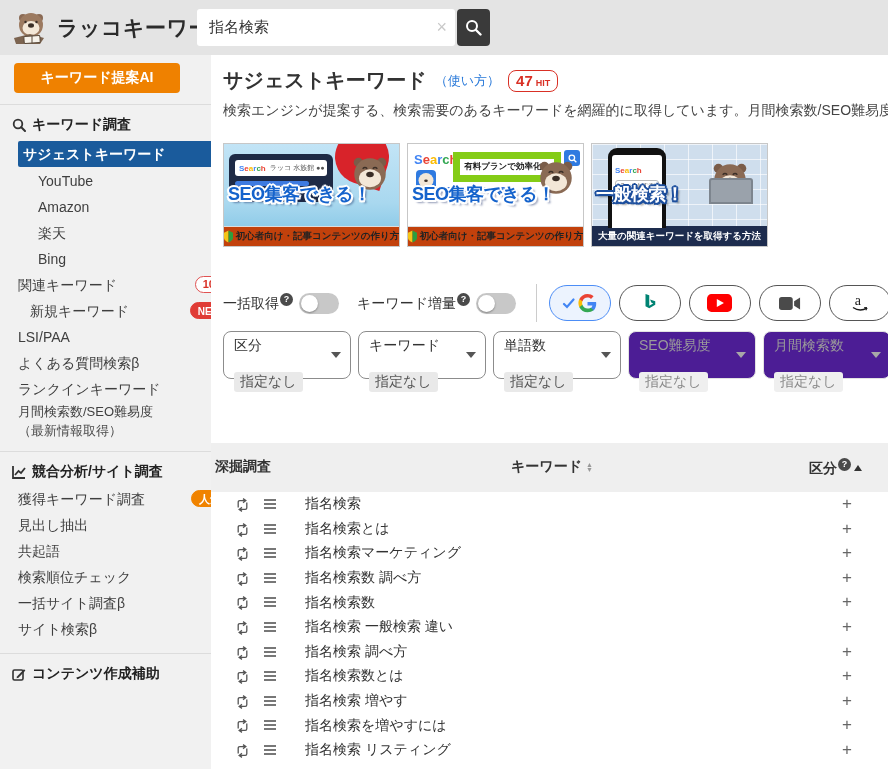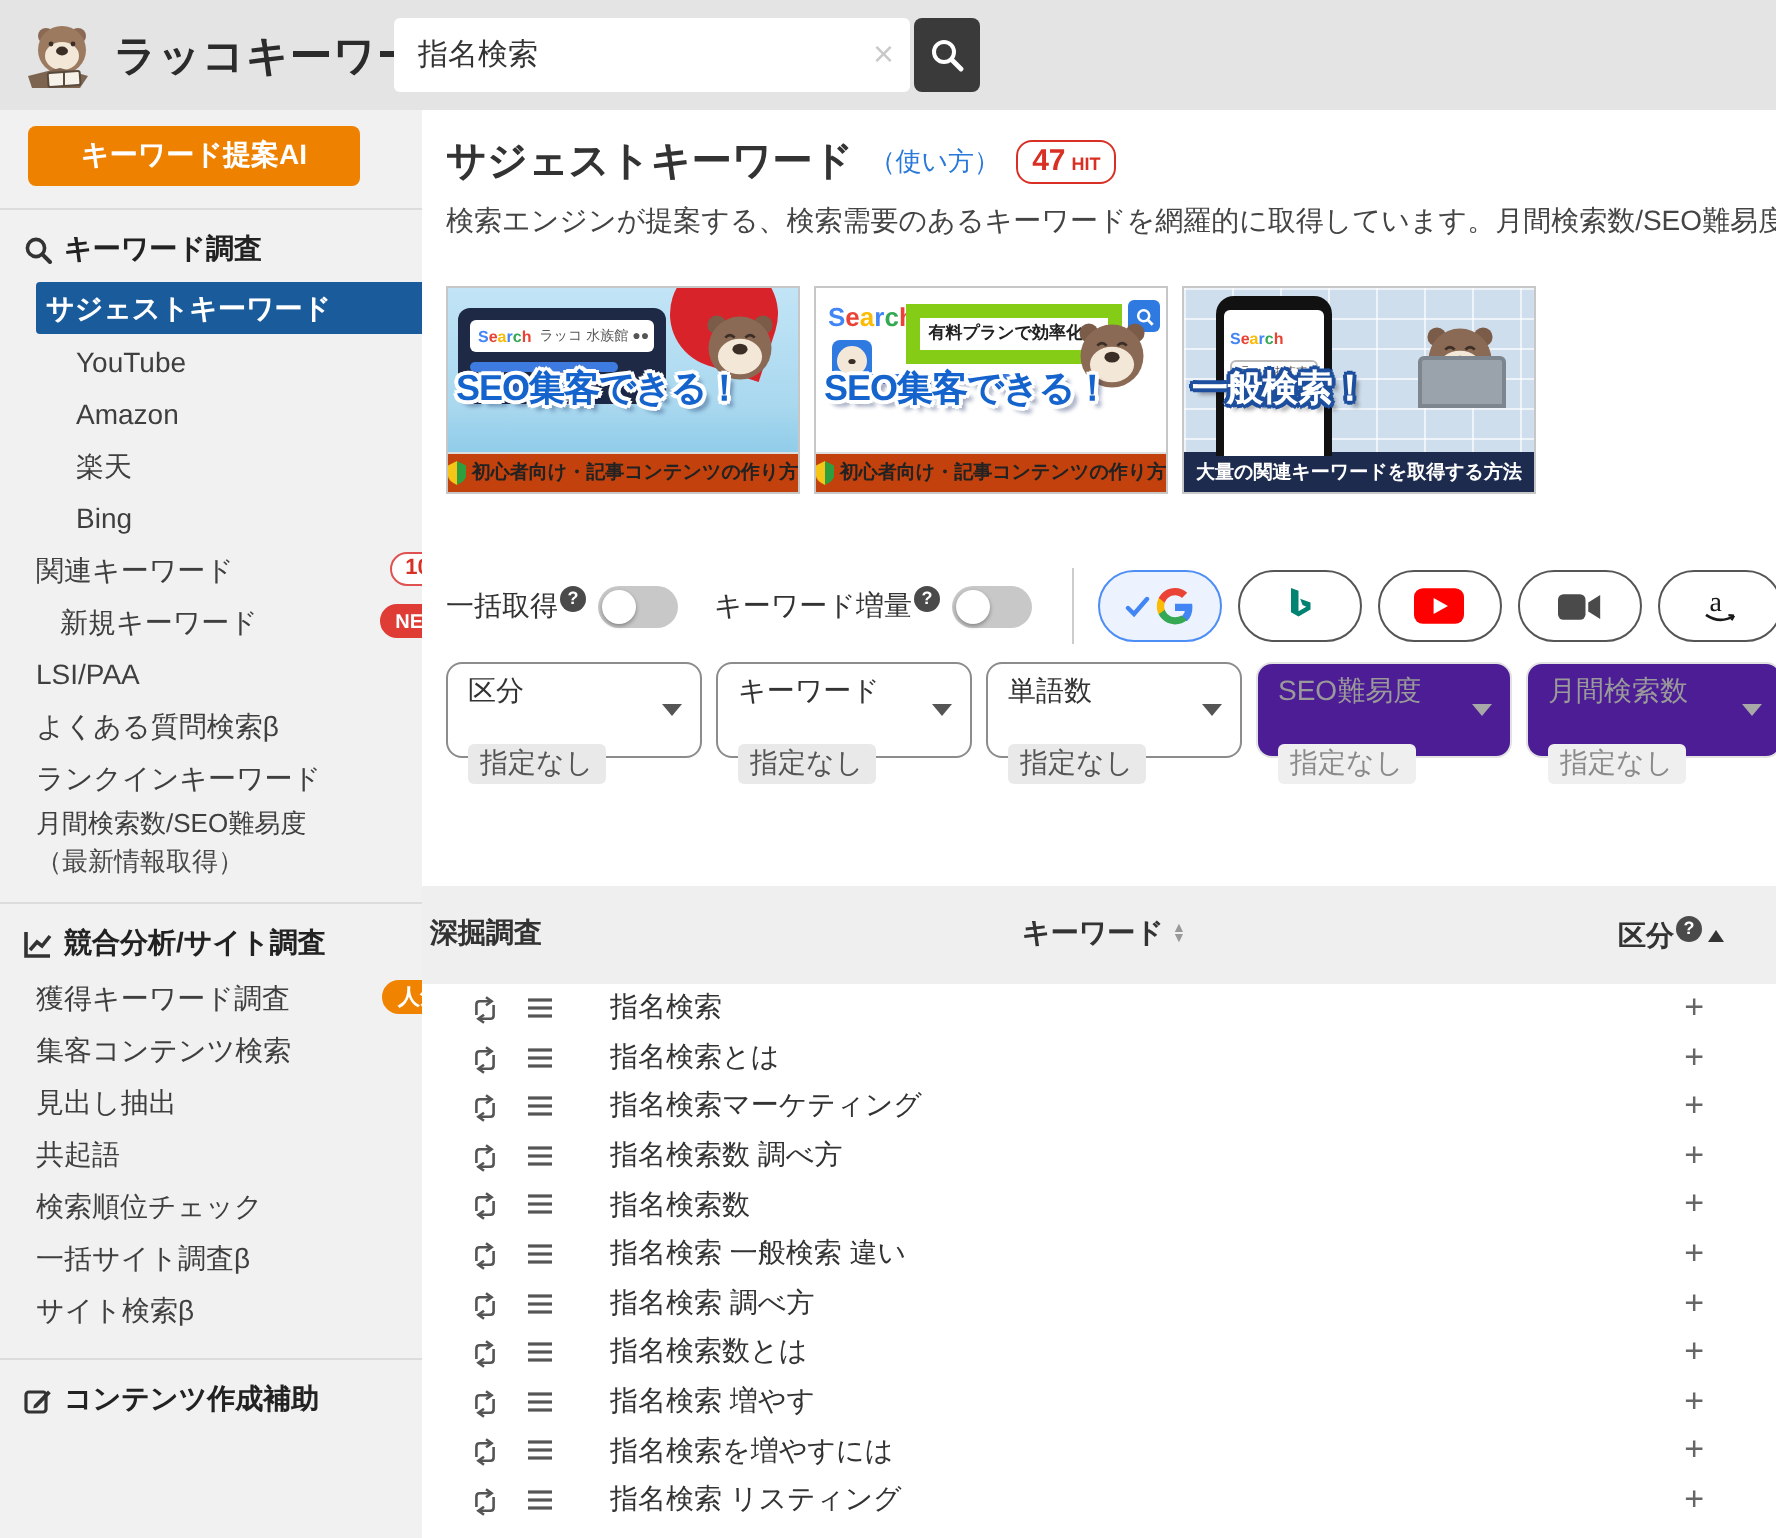--- a/index.html
+++ b/index.html
@@ -213,21 +213,20 @@
         <div class="sec-head">
           <span>
             <svg width="14" height="14" viewBox="0 0 14 14">
               <path d="M1 1 V13 H13" stroke="#333" stroke-width="1.8" fill="none"></path>
               <path d="M3 10 L6.5 6 L9 8 L13 3" stroke="#333" stroke-width="1.8" fill="none"></path>
             </svg>
           </span>
           <span>競合分析/サイト調査</span>
         </div>
         <div class="side-item"><span>獲得キーワード調査</span><span class="badge solid-orange">人気</span></div>
-        <div class="side-item"><span>集客コンテンツ検索</span></div>
         <div class="side-item"><span>見出し抽出</span></div>
         <div class="side-item"><span>共起語</span></div>
         <div class="side-item"><span>検索順位チェック</span></div>
         <div class="side-item"><span>一括サイト調査β</span></div>
         <div class="side-item"><span>サイト検索β</span></div>
         <hr class="side-divider">
         <div class="sec-head">
           <span>
             <svg width="14" height="14" viewBox="0 0 14 14">
               <rect x="1" y="3" width="10" height="10" rx="1.5" fill="none" stroke="#333" stroke-width="1.6"></rect>

